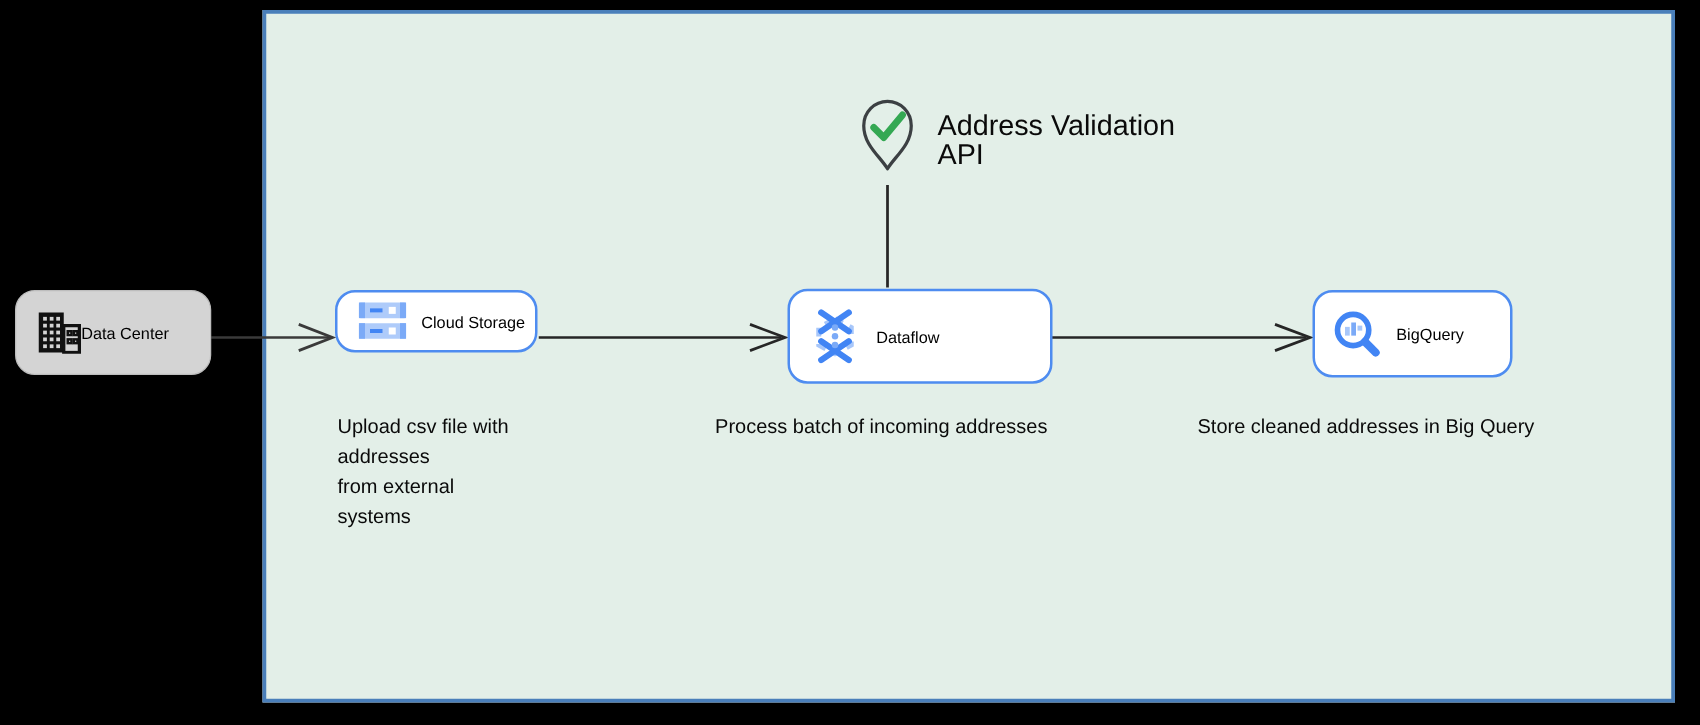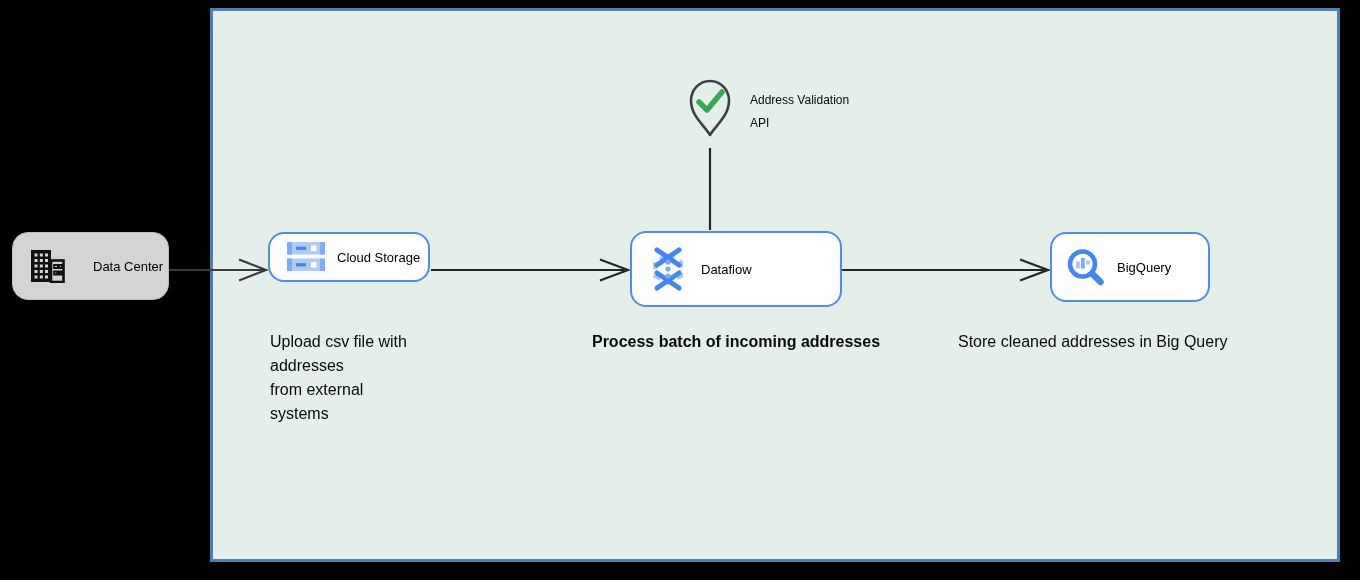--- a/index.html
+++ b/index.html
@@ -34,43 +34,43 @@
     border-radius: 16px;
   }
   .node .icon { flex: 0 0 auto; display: block; }
   .node .label {
     font-size: 13px; color: #000; white-space: nowrap;
   }
 
   .node-datacenter {
     left: 12px; top: 232px; width: 157px; height: 68px;
     background: #d4d4d4; border: 1px solid #bdbdbd;
-    padding-left: 16px; gap: 28px; text-align: right;
+    padding-left: 16px; gap: 0; text-align: right;
   }
   .node-gcp {
     background: #ffffff; border: 2.5px solid #4e8cf0;
     gap: 12px;
   }
   .node-cloud-storage { left: 268px; top: 232px; width: 162px; height: 50px; padding-left: 17px; }
   .node-dataflow      { left: 630px; top: 231px; width: 212px; height: 76px; padding-left: 15px; }
   .node-bigquery      { left: 1050px; top: 232px; width: 160px; height: 70px; padding-left: 13px; }
 
   .pin { position: absolute; left: 687px; top: 78px; }
 
   .annotation-text {
     position: absolute; left: 750px; top: 89px;
-    font-size: 12px; line-height: 23px; color: #0a0a0a;
+    font-size: 23px; line-height: 23px; color: #0a0a0a;
   }
 
   .caption {
     position: absolute; top: 330px;
     font-size: 16px; line-height: 24px; color: #0a0a0a;
   }
   .caption-upload  { left: 270px; width: 230px; text-align: left; }
-  .caption-process { left: 536px; width: 400px; text-align: center; font-weight: bold; }
+  .caption-process { left: 505px; width: 400px; text-align: center; }
   .caption-store   { left: 958px; width: 400px; }
 </style>
 </head>
 <body>
 
 <div class="canvas">
 
   <div class="panel"></div>
 
   <svg class="connectors" viewBox="0 0 1360 580" fill="none">

